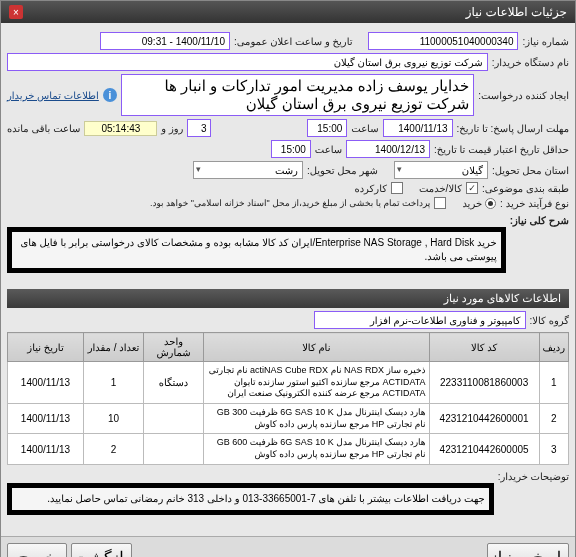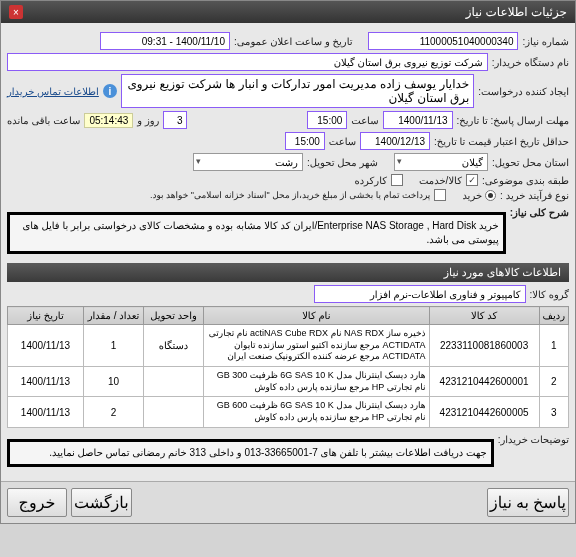--- a/index.html
+++ b/index.html
@@ -10,22 +10,22 @@
 .content { padding: 6px; }
 .row { display: flex; align-items: center; margin: 3px 0; gap: 4px; flex-wrap: nowrap; }
 .label { color: #222; font-size: 10px; white-space: nowrap; }
 .field { background: #fff; border: 1px solid #8b5cf6; padding: 2px 4px; font-size: 10px; min-height: 18px; display: inline-flex; align-items: center; }
 .field-wide { flex: 1; min-width: 0; }
 .combo { background: #fff; border: 1px solid #999; padding: 2px 4px; font-size: 10px; min-height: 18px; display: inline-flex; align-items: center; position: relative; padding-left: 16px; }
 .combo::after { content: "▾"; position: absolute; left: 2px; top: 2px; font-size: 9px; color: #555; }
 .section-header { background: linear-gradient(#5a5a5a, #3a3a3a); color: #fff; padding: 3px 8px; font-size: 11px; margin: 4px 0 2px; }
 .checkbox-box { width: 12px; height: 12px; border: 1px solid #777; background: #fff; display: inline-flex; align-items: center; justify-content: center; font-size: 9px; color: #333; }
 .info-icon { width: 14px; height: 14px; background: #4a90d9; border-radius: 50%; color: #fff; display: inline-flex; align-items: center; justify-content: center; font-size: 10px; font-weight: bold; }
-.warn-box { background: #ffffcc; border: 1px solid #cc9; padding: 1px 4px; font-size: 10px; display: inline-block; }
-.desc-box { background: #f5f5f5; border: 3px solid #000000; padding: 4px; font-size: 10px; margin: 5px 0; line-height: 1.4; }
+.warn-box { background: #ffffcc; border: 1px solid #cc9; padding: 1px 16px; font-size: 10px; display: inline-block; }
+.desc-box { background: #f5f5f5; border: 5px solid #000000; padding: 4px; font-size: 10px; margin: 12px 0; line-height: 1.4; }
 table.items { width: 100%; border-collapse: collapse; font-size: 10px; background: #fff; margin-top: 2px; }
 table.items th { background: linear-gradient(#ddd, #ccc); border: 1px solid #999; padding: 3px; font-weight: normal; }
 table.items td { border: 1px solid #bbb; padding: 3px; text-align: center; }
 table.items td.name-cell { text-align: right; font-size: 9px; line-height: 1.3; }
 .footer-btns { display: flex; gap: 4px; padding: 6px; justify-content: center; background: #dcdcdc; border-top: 1px solid #aaa; }
 .btn { background: linear-gradient(#f8f8f8, #dcdcdc); border: 1px solid #888; border-radius: 2px; padding: 4px 2px; font-size: 16px; font-family: Tahoma; cursor: pointer; min-width: 60px; }
 .spacer { flex: 1; }
 .small-gap { width: 8px; }
 </style>
 </head>
@@ -47,40 +47,40 @@
       <span class="field" style="width:130px">1400/11/10 - 09:31</span>
     </div>
 
     <div class="row">
       <span class="label">نام دستگاه خریدار:</span>
       <span class="field field-wide">شرکت توزیع نیروی برق استان گیلان</span>
     </div>
 
     <div class="row">
       <span class="label">ایجاد کننده درخواست:</span>
-      <span class="field field-wide" style="font-size:12px">خدایار یوسف زاده مدیریت امور تدارکات و انبار ها شرکت توزیع نیروی برق استان گیلان</span>
+      <span class="field field-wide" style="font-size:15px">خدایار یوسف زاده مدیریت امور تدارکات و انبار ها شرکت توزیع نیروی برق استان گیلان</span>
       <span class="info-icon">i</span>
       <a href="#" style="color:#1a4b8c;font-size:10px;text-decoration:underline">اطلاعات تماس خریدار</a>
     </div>
 
     <div class="row">
       <span class="label">مهلت ارسال پاسخ: تا تاریخ:</span>
       <span class="field" style="width:70px">1400/11/13</span>
       <span class="label">ساعت</span>
       <span class="field" style="width:40px">15:00</span>
       <span class="spacer"></span>
       <span class="field" style="width:24px;text-align:center">3</span>
       <span class="label">روز و</span>
       <span class="warn-box">05:14:43</span>
       <span class="label">ساعت باقی مانده</span>
     </div>
 
     <div class="row">
       <span class="label">حداقل تاریخ اعتبار قیمت تا تاریخ:</span>
-      <span class="field" style="width:70px">1400/12/13</span>
+      <span class="field" style="width:84px">1400/12/13</span>
       <span class="label">ساعت</span>
       <span class="field" style="width:40px">15:00</span>
     </div>
 
     <div class="row">
       <span class="label">استان محل تحویل:</span>
       <span class="combo" style="width:94px">گیلان</span>
       <span class="small-gap"></span>
       <span class="label">شهر محل تحویل:</span>
       <span class="combo" style="width:110px">رشت</span>
@@ -119,21 +119,21 @@
       <span class="label">گروه کالا:</span>
       <span class="field" style="width:212px">کامپیوتر و فناوری اطلاعات-نرم افزار</span>
     </div>
 
     <table class="items">
       <thead>
         <tr>
           <th style="width:28px">ردیف</th>
           <th style="width:110px">کد کالا</th>
           <th>نام کالا</th>
-          <th style="width:60px">واحد تحویل</th>
+          <th style="width:60px">واحد شمارش</th>
           <th style="width:60px">تعداد / مقدار</th>
           <th style="width:76px">تاریخ نیاز</th>
         </tr>
       </thead>
       <tbody id="items-body">
           <tr>
             <td>1</td>
             <td>2233110081860003</td>
             <td class="name-cell">ذخیره ساز NAS RDX نام actiNAS Cube RDX نام تجارتی ACTIDATA مرجع سازنده اکتیو استور سازنده تایوان ACTIDATA مرجع عرضه کننده الکترونیک صنعت ایران</td>
             <td>دستگاه</td>

